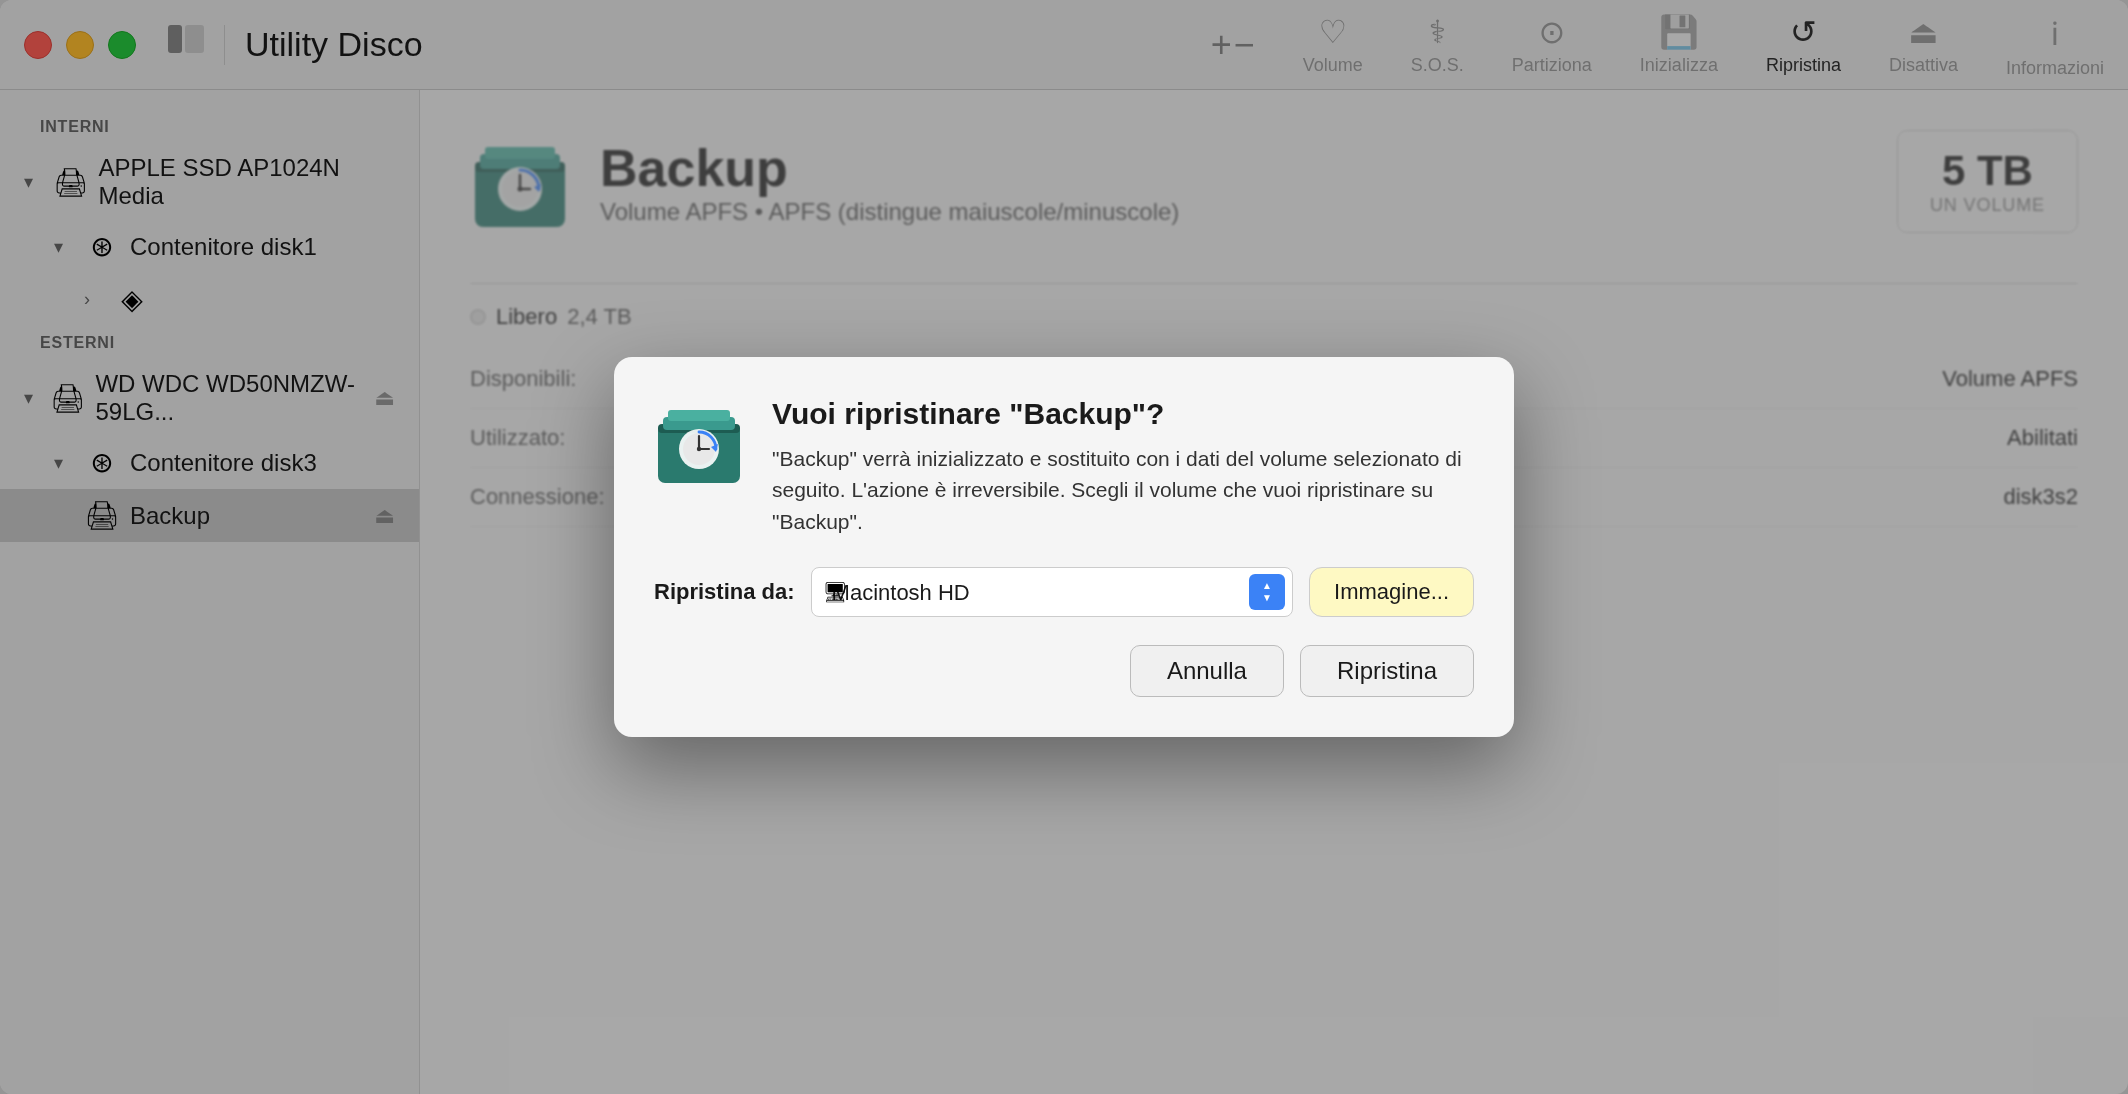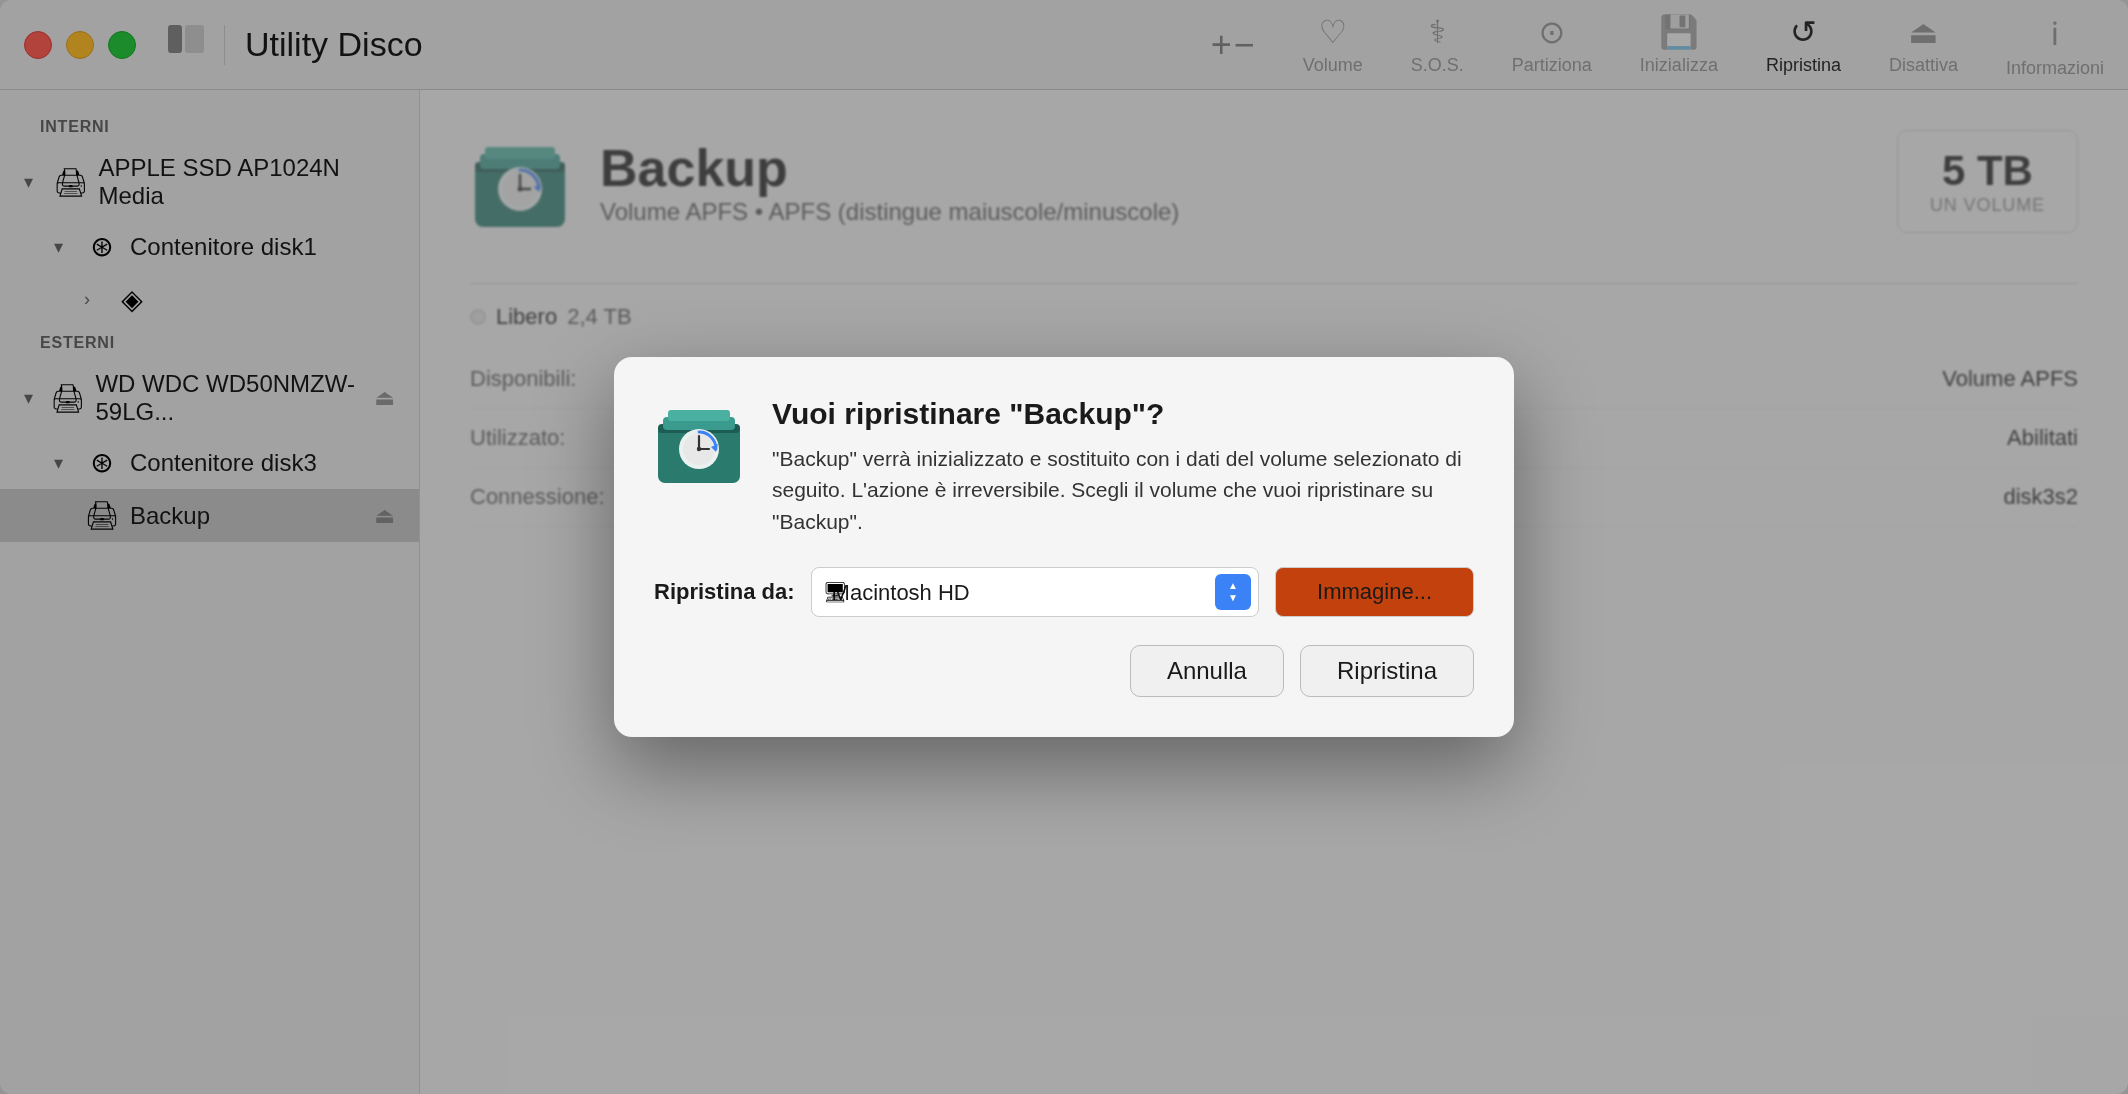--- a/index.html
+++ b/index.html
@@ -420,24 +420,24 @@
     }
     .select-chevron::after {
       content: '▼';
       color: white;
       font-size: 10px;
       line-height: 1;
     }
 
     .modal-image-btn {
       height: 50px;
-      padding: 0 41px;
-      background: #c2410c;
+      padding: 0 24px;
+      background: #fef9c3;
       border: 1px solid #ccc;
-      border-radius: 8px;
+      border-radius: 13px;
       font-size: 22px;
       cursor: pointer;
       white-space: nowrap;
       color: #1a1a1a;
     }
 
     .modal-buttons {
       display: flex;
       justify-content: flex-end;
       gap: 16px;

